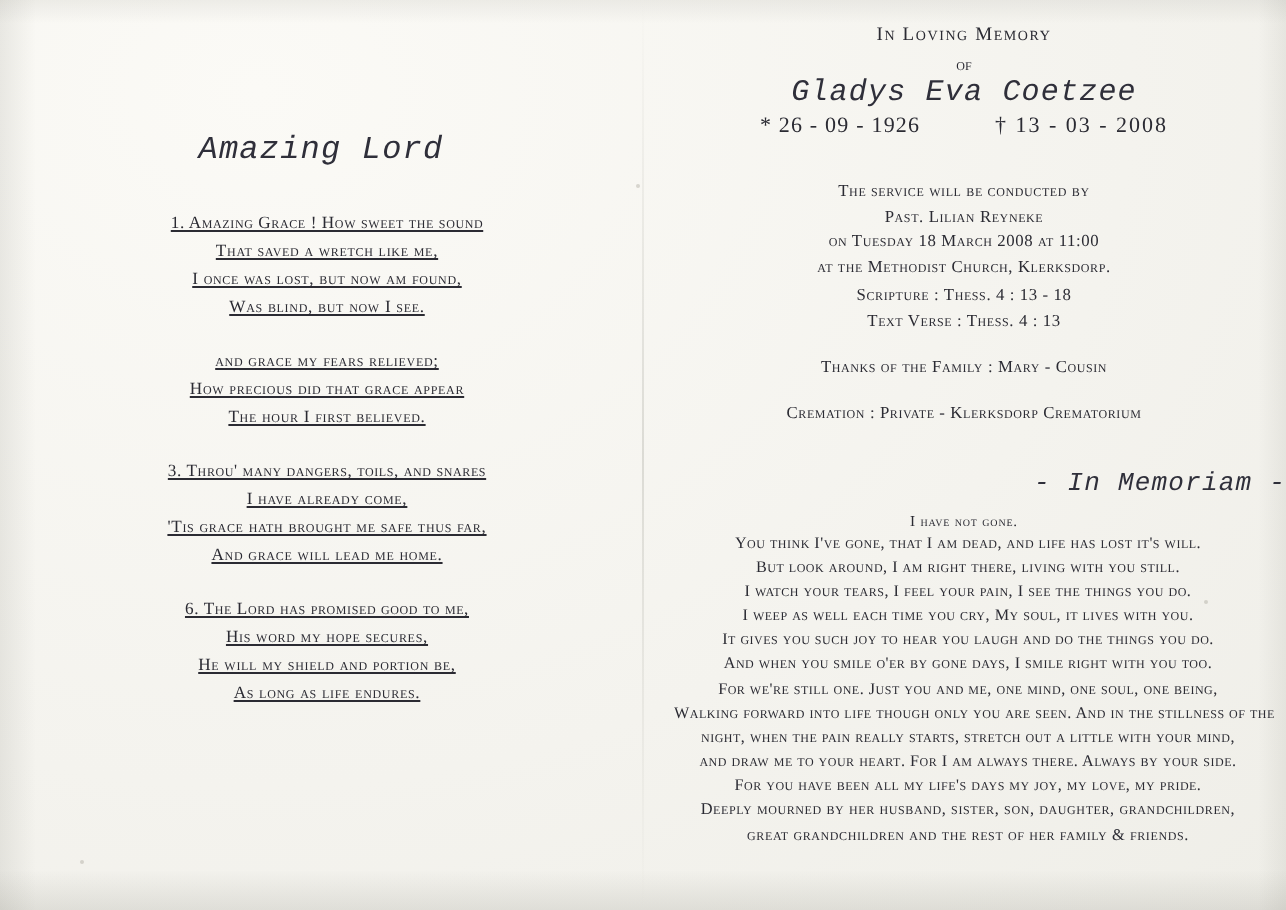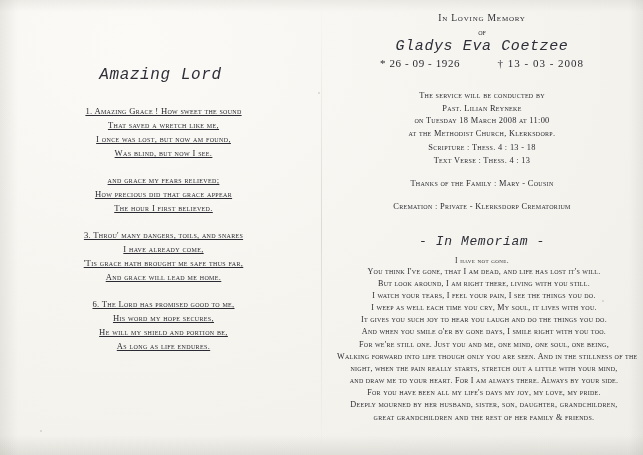--- a/index.html
+++ b/index.html
@@ -144,20 +144,21 @@
   }
   .cremation {
     top: 202px;
     font-size: 8.4px;
     font-variant: small-caps;
     letter-spacing: 0.3px;
   }
   .inmem-title {
     top: 234px;
     font-size: 13px;
+    text-align: right;
   }
   .inmem-sub {
     top: 256px;
     font-size: 7.6px;
     font-variant: small-caps;
     letter-spacing: 0.4px;
     font-family: Liberation Serif, serif;
   }
   .poem {
     top: 266px;

